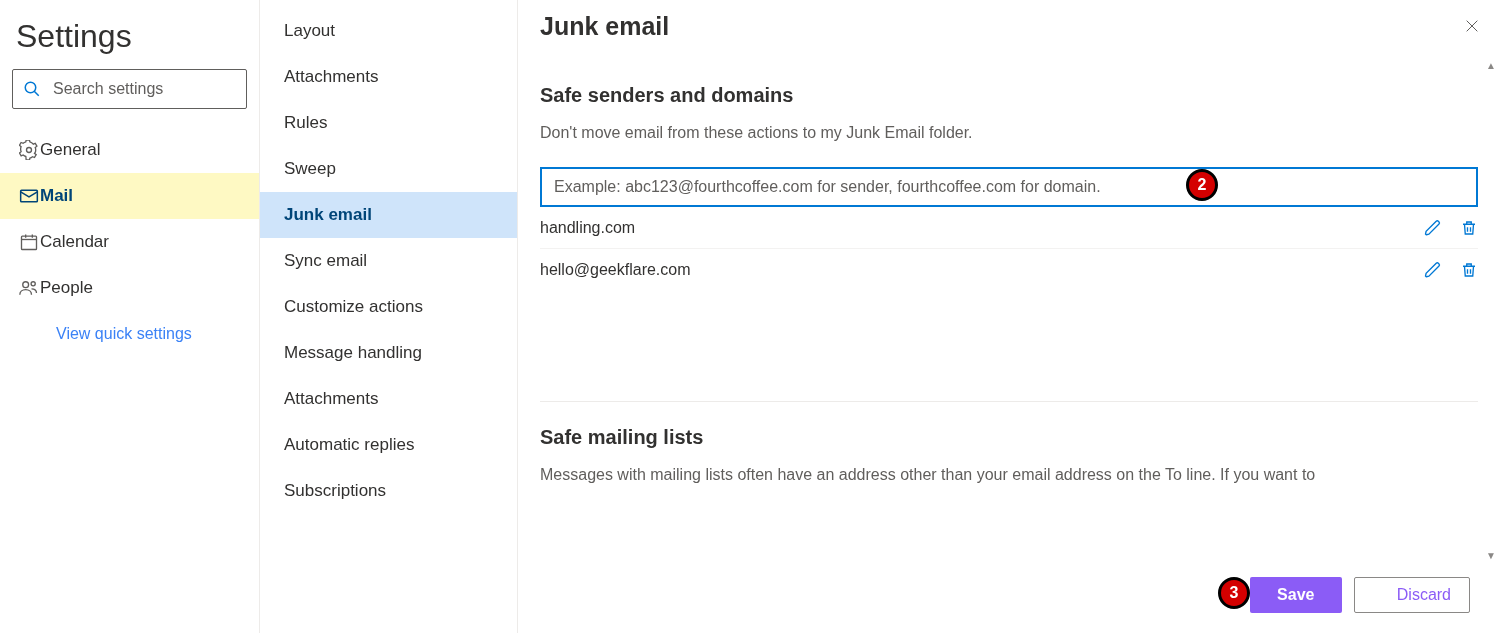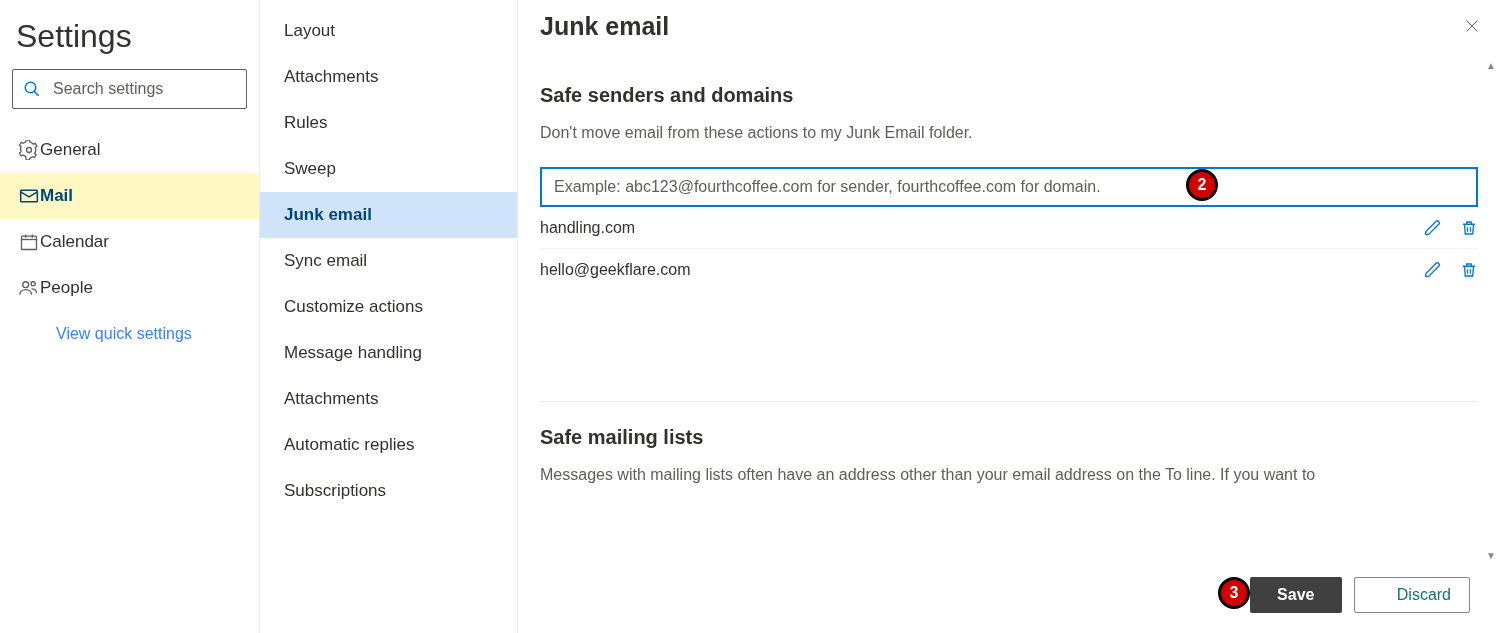--- a/index.html
+++ b/index.html
@@ -205,29 +205,29 @@
   .btn {
     height: 36px;
     min-width: 92px;
     padding: 0 18px;
     font-size: 16px;
     border-radius: 2px;
     cursor: pointer;
     display:flex; align-items:center; justify-content:center;
   }
   .btn-primary {
-    background: #404040;
+    background: #8b5cf6;
     color: #fff;
     border: none;
     font-weight: 600;
   }
   .btn-secondary {
     background: #fff;
     border: 1px solid #8a8886;
-    color: #0f766e;
+    color: #8b5cf6;
     padding-left: 42px;
   }
 
   
   .step-badge {
     position: absolute;
     width: 32px; height: 32px;
     border-radius: 50%;
     background: #d40000;
     border: 3px solid #000;

